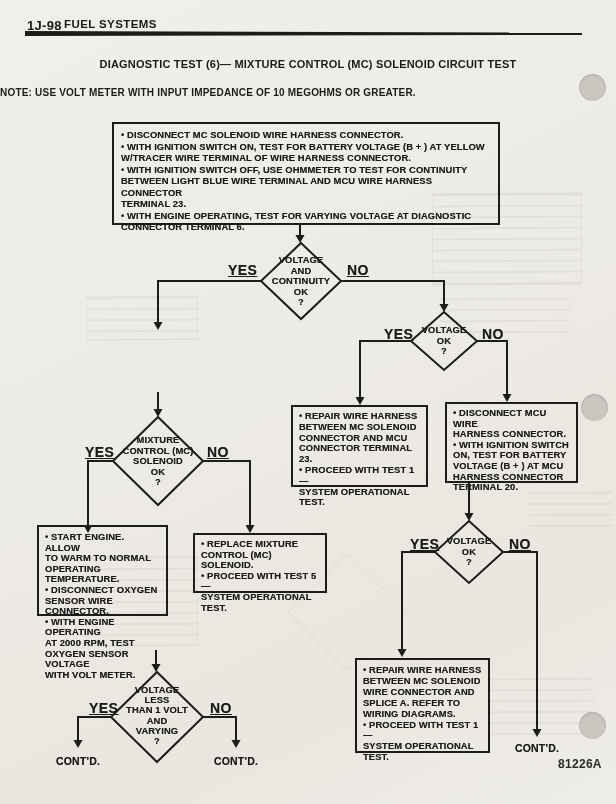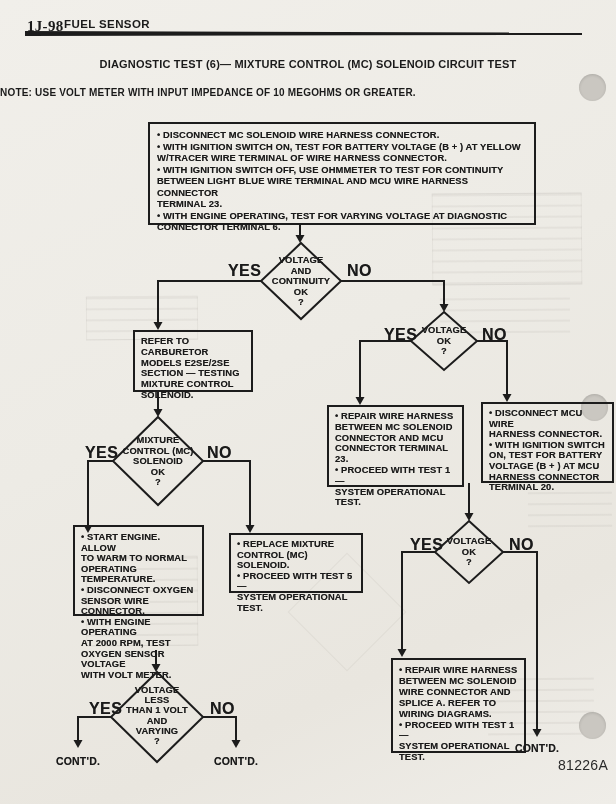--- a/index.html
+++ b/index.html
@@ -2,42 +2,41 @@
 <html><head>
 <meta charset="utf-8">
 <style>
   html,body{margin:0;padding:0;background:#d8d5d0;}
   .page{
     position:relative; width:616px; height:804px; overflow:hidden;
     background:linear-gradient(155deg,#f1efea 0%,#edebe5 45%,#e9e6df 78%,#efede8 100%);
     font-family:"Liberation Sans", sans-serif; color:#1a1a1a;
   }
   .abs{position:absolute;}
-  .hdr-code{top:18px;left:27px;font-size:15px;font-weight:700;letter-spacing:.3px;font-family:Liberation Serif, serif;}
+  .hdr-code{top:18px;left:27px;font-size:13px;font-weight:700;letter-spacing:.3px;}
   .hdr-section{top:18px;left:64px;font-size:11.5px;font-weight:700;letter-spacing:.4px;}
   .rule{top:31px;left:25px;width:557px;height:5px;background:#1c1c1c;
     clip-path:polygon(0 0,100% 32%,100% 78%,0 100%);}
   .title{top:58px;left:0;width:616px;text-align:center;font-size:11px;font-weight:700;letter-spacing:.2px;}
   .note{top:87px;left:0;width:616px;text-align:left;font-size:10px;font-weight:700;letter-spacing:.2px;}
   .box{
     position:absolute;border:2px solid #1c1c1c;font-weight:700;color:#1a1a1a;
     font-size:9.4px;white-space:pre-line;letter-spacing:.1px;box-sizing:border-box;
     text-shadow:0 0 .4px rgba(30,30,30,.55);
-    margin-left:36px;
   }
   .dtext{
     position:absolute;transform:translate(-50%,-50%);text-align:center;font-weight:700;
     font-size:9.4px;line-height:10.6px;white-space:pre-line;letter-spacing:.1px;
     text-shadow:0 0 .4px rgba(30,30,30,.55);
   }
-  .blabel{position:absolute;font-weight:700;font-size:16px;letter-spacing:.4px;
-    text-shadow:0 0 .4px rgba(30,30,30,.55);}
+  .blabel{position:absolute;font-weight:700;font-size:14px;letter-spacing:.4px;
+    text-shadow:0 0 .4px rgba(30,30,30,.55);text-decoration:underline;}
   .contd{position:absolute;width:54px;text-align:center;font-weight:700;font-size:10.5px;letter-spacing:.2px;
     text-shadow:0 0 .5px rgba(30,30,30,.6);}
-  .figcode{position:absolute;font-size:14px;font-weight:400;letter-spacing:.3px;color:#2a2a2a;}
+  .figcode{position:absolute;font-size:12px;font-weight:700;letter-spacing:.3px;color:#2a2a2a;}
   .hole{position:absolute;width:27px;height:27px;border-radius:50%;
     background:#cac7c1;box-shadow:inset 0 1px 3px rgba(0,0,0,.14), 0 0 1px rgba(0,0,0,.05);}
   svg.wires{position:absolute;top:0;left:0;}
   .smudge{position:absolute;opacity:.55;filter:blur(.6px);transform:scaleX(-1) rotate(.4deg);
     background:repeating-linear-gradient(180deg,rgba(110,104,98,.14) 0 2px,rgba(0,0,0,0) 2px 11px);}
   .smudge.outlined{border:1px solid rgba(110,104,98,.14);}
   .smudge.diam{background:none;border:1.5px solid rgba(110,104,98,.16);transform:rotate(45deg);}
 </style>
 </head>
 <body>
@@ -50,21 +49,21 @@
   <div class="smudge outlined abs" style="left:86px;top:556px;width:110px;height:88px;"></div>
   <div class="smudge diam abs" style="left:305px;top:570px;width:82px;height:82px;"></div>
   <div class="smudge abs" style="left:488px;top:678px;width:106px;height:64px;"></div>
   <div class="smudge abs" style="left:528px;top:492px;width:84px;height:38px;"></div>
 
   <div class="hole" style="left:579px;top:74px;"></div>
   <div class="hole" style="left:581px;top:394px;"></div>
   <div class="hole" style="left:579px;top:712px;"></div>
 
   <div class="abs hdr-code">1J-98</div>
-  <div class="abs hdr-section">FUEL SENSOR</div>
+  <div class="abs hdr-section">FUEL SYSTEMS</div>
   <div class="abs rule"></div>
   <div class="abs title">DIAGNOSTIC TEST (6)— MIXTURE CONTROL (MC) SOLENOID CIRCUIT TEST</div>
   <div class="abs note">NOTE: USE VOLT METER WITH INPUT IMPEDANCE OF 10 MEGOHMS OR GREATER.</div>
 
   <svg class="wires" width="616" height="804" viewBox="0 0 616 804">
     <g stroke="#1c1c1c" stroke-width="2" fill="none">
       <path d="M300 225 V236"></path>
       <polygon points="301,243 341,281 301,319 261,281"></polygon>
       <path d="M261 281 H158 V323"></path>
       <path d="M341 281 H444 V305"></path>
@@ -104,25 +103,20 @@
 
   <div class="box" style="left:112px;top:122px;width:388px;height:103px;line-height:11.5px;padding:5px 7px;">• DISCONNECT MC SOLENOID WIRE HARNESS CONNECTOR.
 • WITH IGNITION SWITCH ON, TEST FOR BATTERY VOLTAGE (B + ) AT YELLOW
 W/TRACER WIRE TERMINAL OF WIRE HARNESS CONNECTOR.
 • WITH IGNITION SWITCH OFF, USE OHMMETER TO TEST FOR CONTINUITY
 BETWEEN LIGHT BLUE WIRE TERMINAL AND MCU WIRE HARNESS CONNECTOR
 TERMINAL 23.
 • WITH ENGINE OPERATING, TEST FOR VARYING VOLTAGE AT DIAGNOSTIC
 CONNECTOR TERMINAL 6.</div>
 
-  <div class="box" style="left:97px;top:330px;width:120px;height:62px;line-height:10.8px;padding:4px 6px;">REFER TO CARBURETOR
-MODELS E2SE/2SE
-SECTION — TESTING
-MIXTURE CONTROL
-SOLENOID.</div>
 
   <div class="box" style="left:37px;top:525px;width:131px;height:91px;line-height:10.6px;padding:5px 6px;">• START ENGINE. ALLOW
 TO WARM TO NORMAL
 OPERATING TEMPERATURE.
 • DISCONNECT OXYGEN
 SENSOR WIRE
 CONNECTOR.
 • WITH ENGINE OPERATING
 AT 2000 RPM, TEST
 OXYGEN SENSOR VOLTAGE

